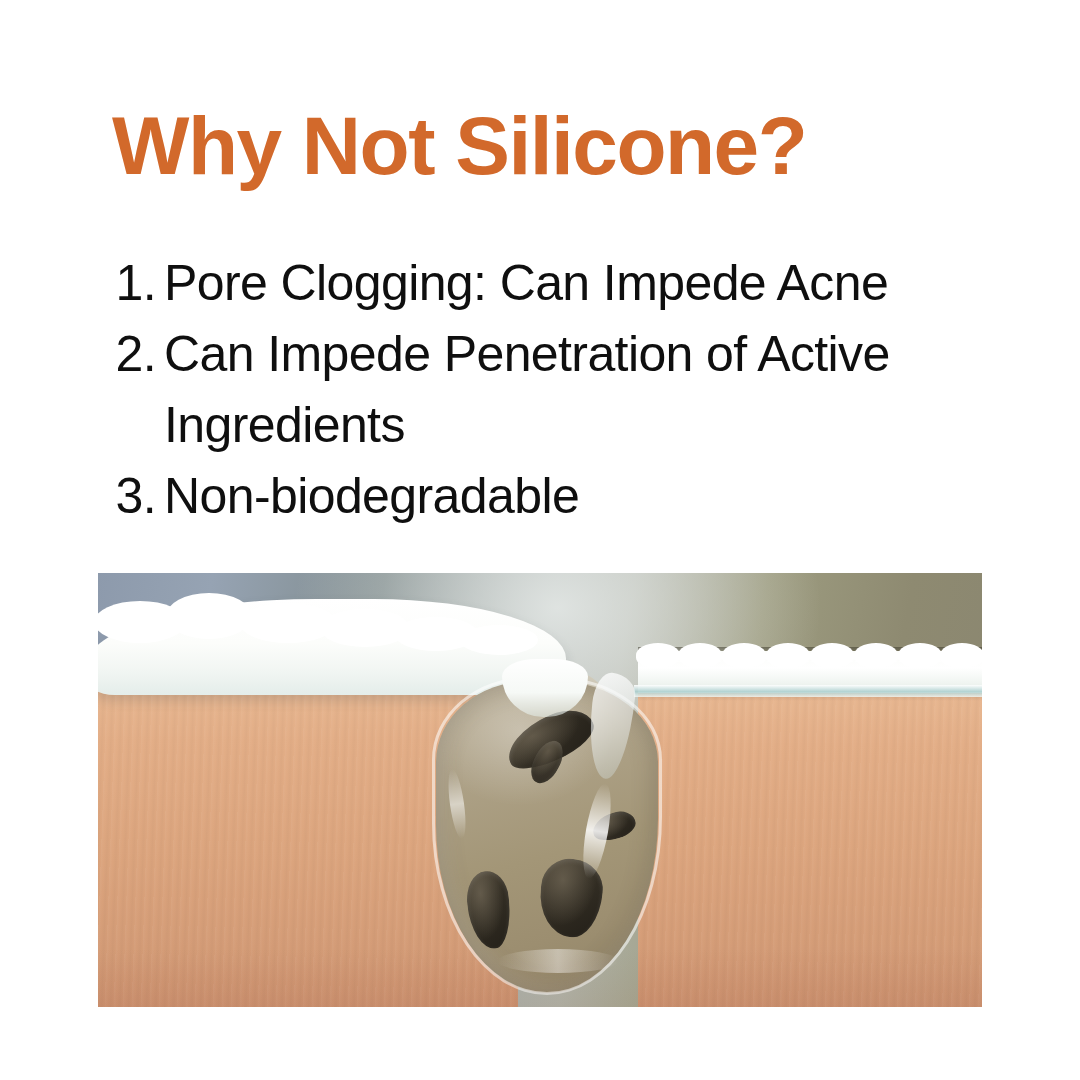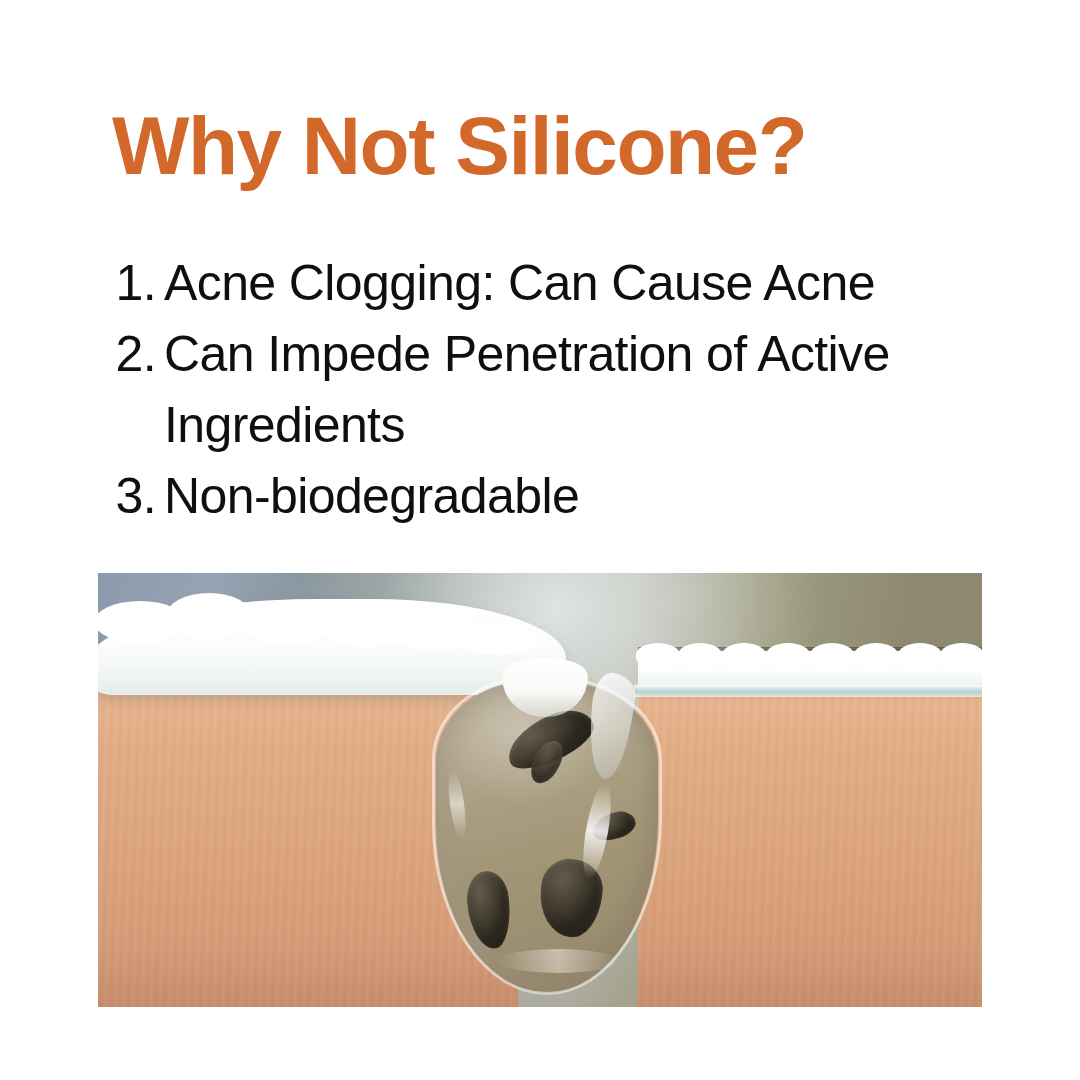--- a/index.html
+++ b/index.html
@@ -224,21 +224,21 @@
 <body>
 
 <div id="canvas">
 
   <div id="title">Why Not Silicone?</div>
 
   <div id="list">
 
     <div class="li">
       <span class="li-num">1.</span>
-      <span class="li-txt">Acne Clogging: Can Cause Acne</span>
+      <span class="li-txt">Pore Clogging: Can Impede Acne</span>
     </div>
 
     <div class="li">
       <span class="li-num">2.</span>
       <span class="li-txt">Can Impede Penetration of Active Ingredients</span>
     </div>
 
     <div class="li">
       <span class="li-num">3.</span>
       <span class="li-txt">Non-biodegradable</span>

